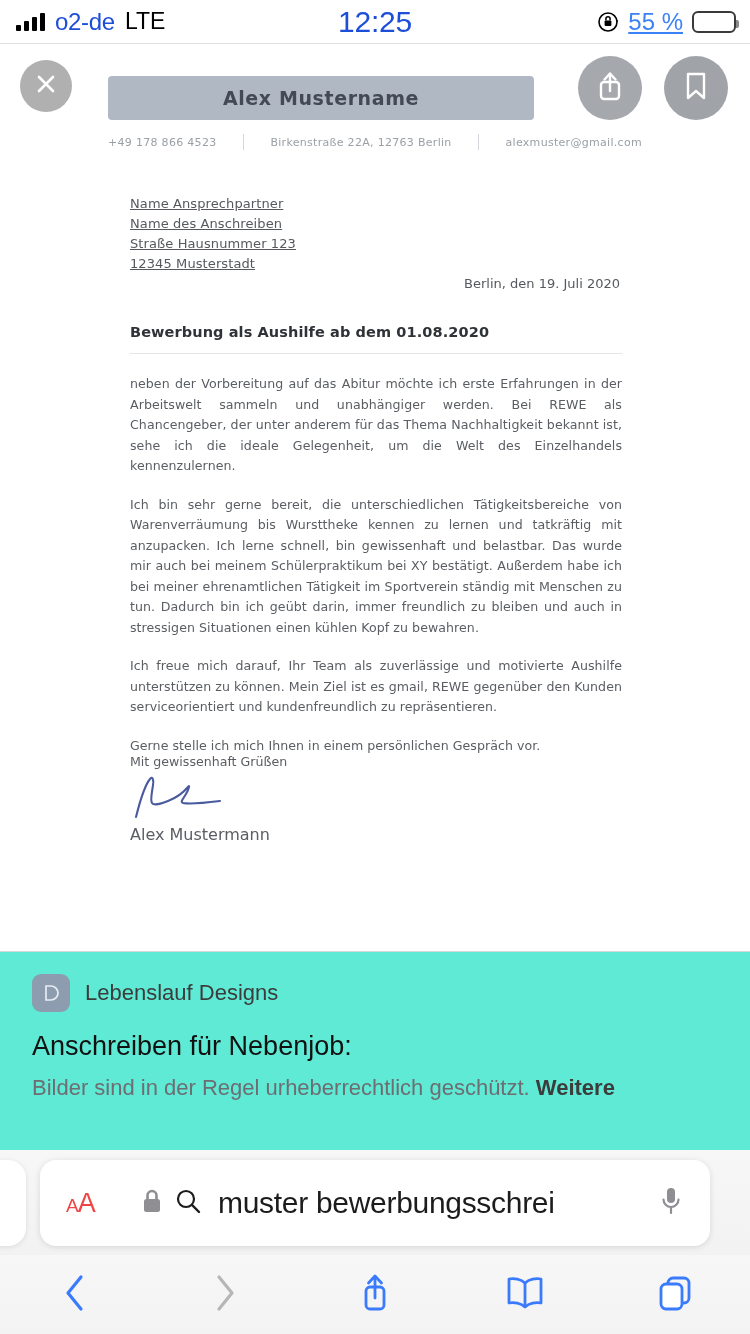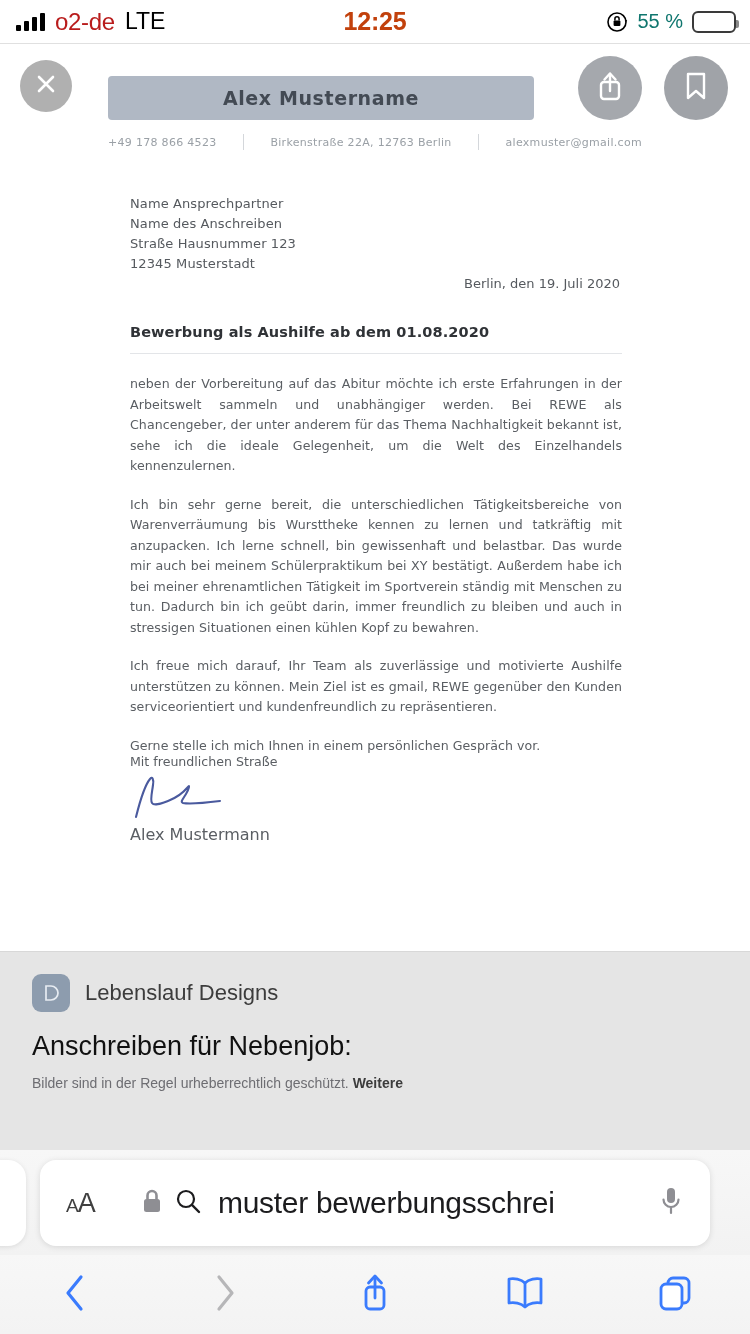--- a/index.html
+++ b/index.html
@@ -14,26 +14,26 @@
   .statusbar {
     position:absolute; top:0; left:0; width:750px; height:44px;
     display:flex; align-items:center; background:#fff;
     border-bottom:1px solid #e0e0e0;
   }
   .sb-left { display:flex; align-items:center; gap:10px; padding-left:16px; width:270px; }
   .bars { display:flex; align-items:flex-end; gap:3px; height:18px; }
   .bars i { display:block; width:5px; background:#000; border-radius:1px; }
   .bars i:nth-child(1){height:6px;} .bars i:nth-child(2){height:10px;}
   .bars i:nth-child(3){height:14px;} .bars i:nth-child(4){height:18px;}
-  .sb-carrier { font-size:24px; color:#b91c1c; letter-spacing:-.3px; }
+  .sb-carrier { font-size:24px; color:#1d4ed8; letter-spacing:-.3px; }
   .sb-net { font-size:23px; color:#000; }
-  .sb-center { flex:1; text-align:center; font-size:25px; font-weight:bold; color:#c2410c; letter-spacing:-.2px; }
+  .sb-center { flex:1; text-align:center; font-size:30px; font-weight:normal; color:#1d4ed8; letter-spacing:-.2px; }
   .sb-right { width:270px; display:flex; align-items:center; justify-content:flex-end; gap:9px; padding-right:14px; }
   .rot-lock { width:22px; height:22px; }
-  .sb-batt-pct { font-size:20px; color:#0f766e; }
+  .sb-batt-pct { font-size:24px; color:#3b82f6;text-decoration:underline; }
   .batt { position:relative; width:44px; height:22px; border:2px solid #3a3a3a;
           border-radius:6px; padding:2px; }
   .batt-fill { height:100%; background:#f5cf47; border-radius:3px; }
   .batt-cap { position:absolute; right:-5px; top:7px; width:3px; height:8px;
               background:#8a8a8a; border-radius:0 2px 2px 0; }
 
   
   .docwrap { position:absolute; top:44px; left:0; width:750px; height:908px;
              background:#0369a1; overflow:hidden; }
   .doc { position:relative; width:750px; height:908px; background:#fff;
@@ -43,21 +43,21 @@
     background:#b0b8c4; border-radius:4px;
     display:flex; align-items:center; justify-content:center;
   }
   .namebar span { font-size:19px; font-weight:bold; color:#434a54; letter-spacing:.6px; }
   .contactline { position:absolute; left:108px; top:90px; width:534px;
                  display:flex; align-items:center; justify-content:space-between; }
   .contactline span { font-size:11px; color:#9aa0a6; letter-spacing:.3px; }
   .vsep { width:1px; height:16px; background:#d4d7db; }
 
   .addr { position:absolute; left:130px; top:150px; }
-  .addr div { font-size:13px; color:#55595e; line-height:20px; letter-spacing:.1px; }
+  .addr div { font-size:13px; color:#55595e; line-height:20px; letter-spacing:.1px;text-decoration:underline; }
   .dateline { position:absolute; right:130px; top:232px; font-size:13px; color:#55595e; }
   .subject { position:absolute; left:130px; top:280px; width:492px; }
   .subject h2 { font-size:14.5px; font-weight:bold; color:#2f3236; letter-spacing:.1px; }
   .subject .rule { margin-top:13px; height:1px; background:#e3e5e8; }
 
   .body { position:absolute; left:130px; top:330px; width:492px; }
   .body p { font-size:12.6px; line-height:20.5px; color:#5a5e63;
             text-align:justify; margin-bottom:18px; letter-spacing:.05px; }
   .body p.greet { margin-bottom:20px; }
 
@@ -70,42 +70,42 @@
   .ovbtn { position:absolute; border-radius:50%;
            display:flex; align-items:center; justify-content:center; }
   .ovbtn.close { left:20px; top:60px; width:52px; height:52px; background:#b0b0b0; }
   .ovbtn.share { left:578px; top:56px; width:64px; height:64px; background:rgba(140,144,150,.78); }
   .ovbtn.mark  { left:664px; top:56px; width:64px; height:64px; background:rgba(150,153,158,.9); }
 
   .divider { position:absolute; top:951px; left:0; width:750px; height:1px; background:#d8d8d8; }
 
   
   .card { position:absolute; top:952px; left:0; width:750px; height:198px;
-          background:#e5e5e5; padding:22px 32px 0 32px; }
+          background:#5eead4; padding:22px 32px 0 32px; }
   .card-site { display:flex; align-items:center; gap:15px; }
   .site-icon { width:38px; height:38px; border-radius:9px; background:#8d9cae;
                display:flex; align-items:center; justify-content:center; }
   .site-name { font-size:22px; color:#3c3c3c; }
   .card-title { margin-top:16px; font-size:27px; line-height:37px; color:#111; }
-  .card-note { margin-top:10px; font-size:14px; color:#6d6d72; white-space:nowrap; }
+  .card-note { margin-top:10px; font-size:22px; color:#6d6d72; white-space:nowrap; }
   .card-note b { color:#3c3c3c; }
   .visit { position:absolute; right:32px; top:986px; width:248px; height:64px;
            background:#e3ecfb; border-radius:32px;
            display:flex; align-items:center; justify-content:center; }
   .visit span { font-size:28px; color:#3a6fe0; }
 
   
   .urlzone { position:absolute; top:1150px; left:0; width:750px; height:105px;
              background:linear-gradient(#f7f7f7,#f2f2f2); }
   .tabpeek { position:absolute; left:-48px; top:10px; width:74px; height:86px;
              background:#fff; border-radius:18px; box-shadow:0 1px 5px rgba(0,0,0,.10); }
   .urlbar { position:absolute; left:40px; top:10px; width:670px; height:86px;
             background:#fff; border-radius:16px; box-shadow:0 1px 6px rgba(0,0,0,.12);
             display:flex; align-items:center; padding:0 26px; }
-  .aa { font-size:27px; color:#404040; letter-spacing:-1px; width:74px; }
+  .aa { font-size:27px; color:#ef4444; letter-spacing:-1px; width:74px; }
   .aa small { font-size:19px; }
   .lock-ic { margin-right:10px; }
   .search-ic { margin-right:16px; }
   .urltext { flex:1; font-size:30px; color:#1c1c1e; white-space:nowrap;
              overflow:hidden; letter-spacing:-.3px; }
   .mic { margin-left:12px; }
 
   
   .toolbar { position:absolute; top:1255px; left:0; width:750px; height:79px;
              background:linear-gradient(#f7f7f7,#f3f3f3);
@@ -176,21 +176,21 @@
       </div>
 
       <div class="body">
         <p>neben der Vorbereitung auf das Abitur möchte ich erste Erfahrungen in der Arbeitswelt sammeln und unabhängiger werden. Bei REWE als Chancengeber, der unter anderem für das Thema Nachhaltigkeit bekannt ist, sehe ich die ideale Gelegenheit, um die Welt des Einzelhandels kennenzulernen.</p>
         <p>Ich bin sehr gerne bereit, die unterschiedlichen Tätigkeitsbereiche von Warenverräumung bis Wursttheke kennen zu lernen und tatkräftig mit anzupacken. Ich lerne schnell, bin gewissenhaft und belastbar. Das wurde mir auch bei meinem Schülerpraktikum bei XY bestätigt. Außerdem habe ich bei meiner ehrenamtlichen Tätigkeit im Sportverein ständig mit Menschen zu tun. Dadurch bin ich geübt darin, immer freundlich zu bleiben und auch in stressigen Situationen einen kühlen Kopf zu bewahren.</p>
         <p>Ich freue mich darauf, Ihr Team als zuverlässige und motivierte Aushilfe unterstützen zu können. Mein Ziel ist es gmail, REWE gegenüber den Kunden serviceorientiert und kundenfreundlich zu repräsentieren.</p>
         <p>Gerne stelle ich mich Ihnen in einem persönlichen Gespräch vor.</p>
       </div>
 
       <div class="closing">
-        <div class="mfg">Mit freundlichen Straße</div>
+        <div class="mfg">Mit gewissenhaft Grüßen</div>
         <div class="sig">
           <svg width="130" height="46" viewBox="0 0 130 46">
             <path d="M10 44 C14 28, 19 12, 24 6 C26 3, 28 6, 27 12 C26 20, 24 27, 26 30 C28 33, 34 31, 42 28 C50 25, 56 21, 62 14 C64 11, 63 16, 60 21 C57 26, 54 29, 57 30 C62 31, 78 30, 94 28" fill="none" stroke="#4a5a9e" stroke-width="2.1" stroke-linecap="round"></path>
           </svg>
         </div>
         <div class="signame">Alex Mustermann</div>
       </div>
 
     </div>
   </div>

